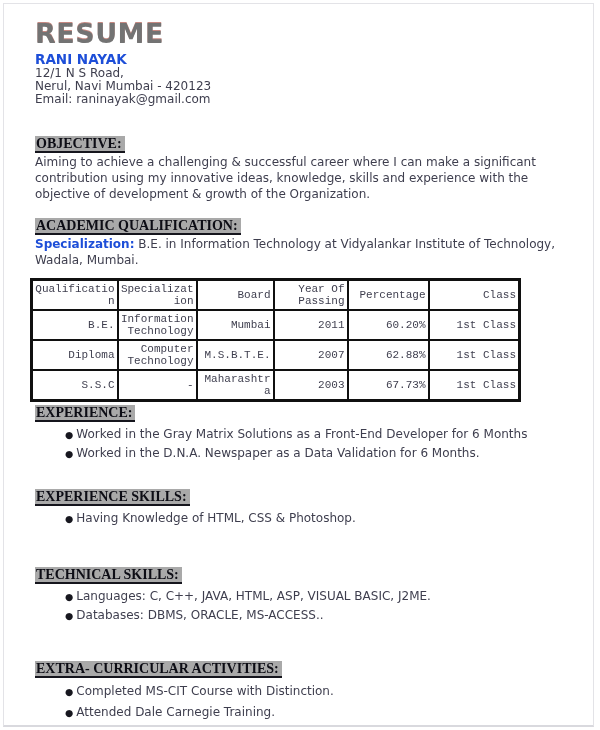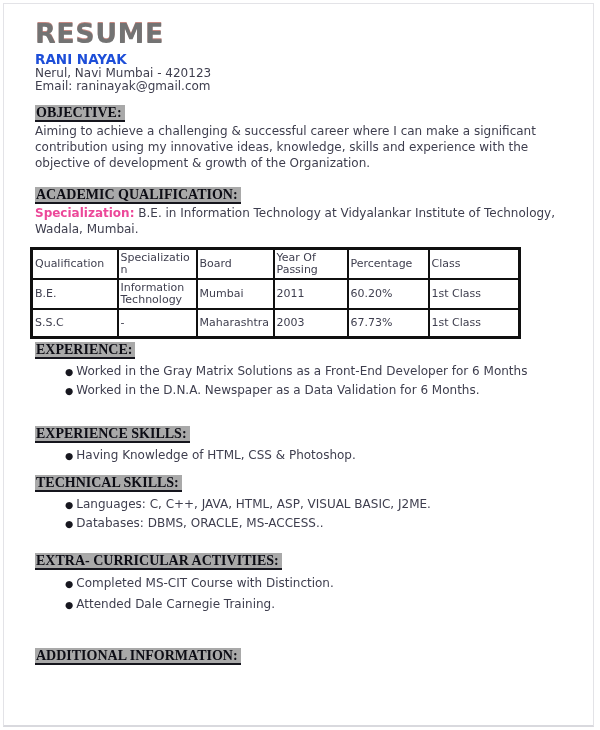--- a/index.html
+++ b/index.html
@@ -14,55 +14,56 @@
                line-height:27px; letter-spacing:0.5px; color:#737373;
                text-shadow:0 -1px 0 rgba(150,38,25,0.55); }
   .cand-name { font-size:13.5px; font-weight:bold; color:#1d4ed8; margin-top:4px; line-height:16px; }
   .contact   { font-size:12px; line-height:13px; color:#3e3e4e; }
 
   h2 { font-family:"Liberation Serif", serif; font-size:14px; font-weight:700;
        color:#0d0d15; line-height:16px; }
   .hl { background:#a9a9a9; padding:0 3px 0 1px; border-bottom:2px solid #15151d; }
 
   p.body-text { font-size:12px; line-height:16px; color:#3e3e4e; margin-top:2px; width:546px; }
-  .bold-lead { font-weight:bold; color:#ec4899; }
+  .bold-lead { font-weight:bold; color:#1d4ed8; }
 
-  .mt-objective  { margin-top:12px; }
+  .mt-objective  { margin-top:30px; }
   .mt-academic   { margin-top:16px; }
   .mt-spec       { margin-top:11px; }
   .mt-experience { margin-top:3px; }
   .mt-expskills  { margin-top:26px; }
-  .mt-techskills { margin-top:10px; }
-  .mt-extra      { margin-top:20px; }
+  .mt-techskills { margin-top:39px; }
+  .mt-extra      { margin-top:36px; }
   .mt-additional { margin-top:33px; }
 
   table { border-collapse:collapse; table-layout:fixed; width:488px; margin:10px 0 0 -5px;
           border:3px solid #101010; }
   th, td { border:2px solid #101010; font-size:11px; line-height:12px; color:#3e3e4e;
-           text-align:left; vertical-align:middle; padding:2px 2px;
-           overflow-wrap:anywhere; font-weight:normal; }
+           text-align:right; vertical-align:middle; padding:2px 2px;
+           overflow-wrap:anywhere; font-weight:normal;font-family:Liberation Mono, monospace; }
   th { height:30px; }
   td { height:28px; }
 
   ul.blist { list-style:none; margin-top:4px; padding-left:30px; }
   ul.blist li { font-size:12px; line-height:19px; color:#3e3e4e; }
   ul.blist.wide li { line-height:20px; }
   .blt { font-size:9.5px; margin-right:3px; color:#17171f; }
 </style>
 </head>
 <body>
 
 <div class="page">
   <div class="edge"></div>
 
   <div class="content">
 
     <header>
       <div class="doc-title">RESUME</div>
       <div class="cand-name">RANI NAYAK</div>
+      <div class="contact">12/1 N S Road,</div>
       <div class="contact">Nerul, Navi Mumbai - 420123</div>
       <div class="contact">Email: raninayak@gmail.com</div>
     </header>
 
     <section>
       <h2 class="mt-objective"><span class="hl">OBJECTIVE:</span></h2>
       <p class="body-text">Aiming to achieve a challenging &amp; successful career where I can make a significant contribution using my innovative ideas, knowledge, skills and experience with the objective of development &amp; growth of the Organization.</p>
     </section>
 
     <section>
@@ -88,20 +89,28 @@
               <th>Class</th>
             </tr>
           </thead>
         <tbody>
             <tr>
               <td>B.E.</td>
               <td>Information Technology</td>
               <td>Mumbai</td>
               <td>2011</td>
               <td>60.20%</td>
+              <td>1st Class</td>
+            </tr>
+            <tr>
+              <td>Diploma</td>
+              <td>Computer Technology</td>
+              <td>M.S.B.T.E.</td>
+              <td>2007</td>
+              <td>62.88%</td>
               <td>1st Class</td>
             </tr>
             <tr>
               <td>S.S.C</td>
               <td>-</td>
               <td>Maharashtra</td>
               <td>2003</td>
               <td>67.73%</td>
               <td>1st Class</td>
             </tr>

